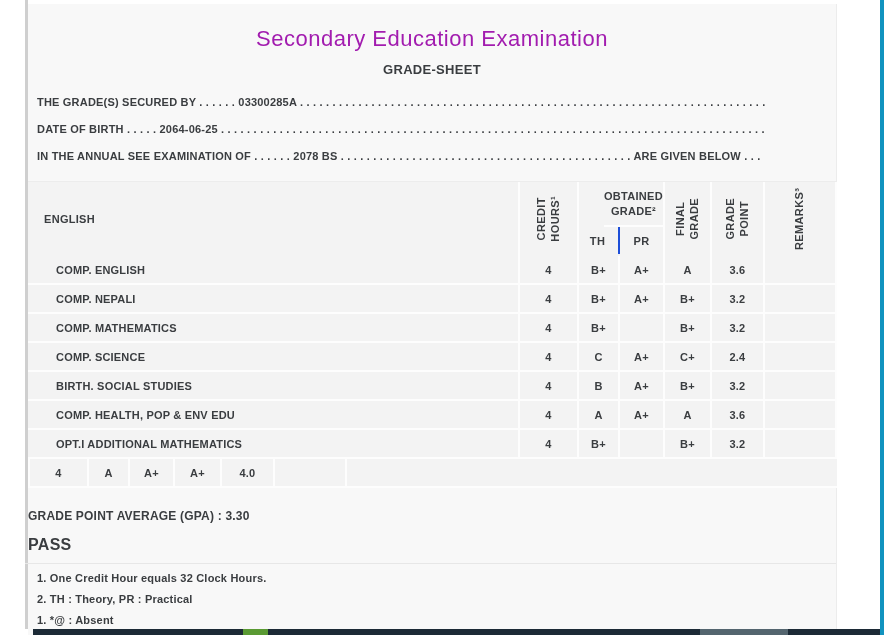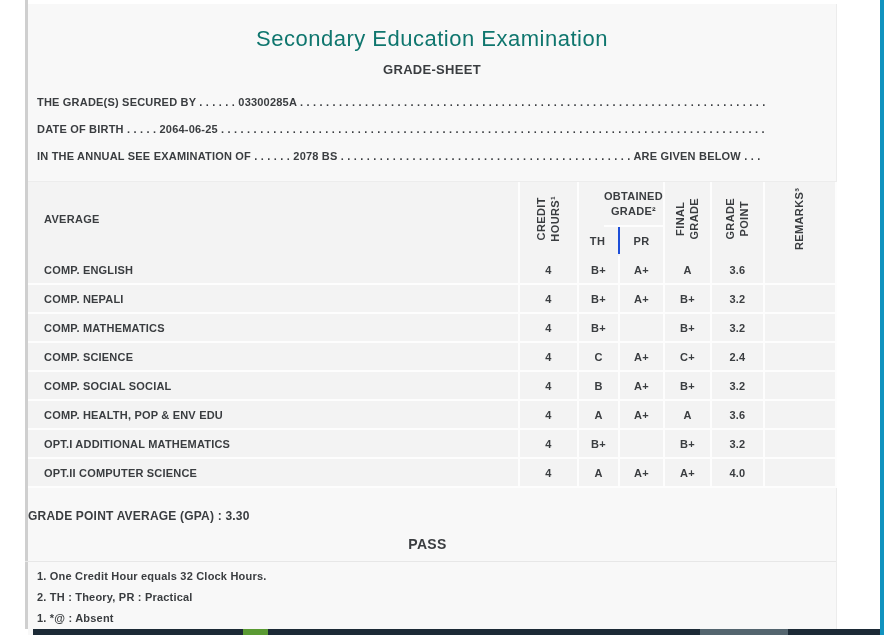--- a/index.html
+++ b/index.html
@@ -11,21 +11,21 @@
     color:#3a3d40;
   }
   .left-strip{ position:absolute; left:25px; top:0; width:3px; height:629px; background:#cfcfcf; }
   .right-teal{ position:absolute; right:0; top:0; width:4px; height:635px; background:#1193bf; z-index:6; }
   .panel{
     position:absolute; left:28px; top:4px; width:809px; height:631px;
     background:#f8f8f8; border-right:1px solid #ececec;
   }
   .doc-title{
     margin-top:22px; text-align:center; font-size:22px; font-weight:400;
-    color:#0f766e; letter-spacing:.5px;
+    color:#a21caf; letter-spacing:.5px;
   }
   .doc-subtitle{
     margin-top:10px; text-align:center; font-size:13px; font-weight:700; letter-spacing:.3px;
   }
   .info-lines{ margin-top:12px; }
   .info-line{
     height:27px; line-height:27px; padding-left:9px; width:740px;
     font-size:11px; font-weight:700; white-space:nowrap; overflow:hidden; letter-spacing:.2px;
   }
   
@@ -45,27 +45,27 @@
   .obt-th{ width:41px; }
   .obt-pr{ width:45px; border-left:2px solid #1d4ed8; }
   .h-final{ width:47px; }
   .h-gp{ width:53px; }
   .h-remarks{ width:74px; border-right:2px solid #fdfdfd; }
   .rot{ transform:rotate(-90deg); white-space:pre-line; text-align:center;
         font-size:11px; font-weight:700; line-height:1.25; letter-spacing:.4px; }
   .trow{ display:flex; height:29px; border-bottom:2px solid #fdfdfd; }
   .cell{ display:flex; align-items:center; justify-content:center;
          font-size:11px; font-weight:700; border-left:2px solid #fdfdfd; letter-spacing:.2px; }
-  .c-subject{ flex:1; justify-content:flex-start; padding-left:16px; border-left:none; }
+  .c-subject{ flex:1; justify-content:flex-start; padding-left:28px; border-left:none; }
   .c-credit{ width:59px; } .c-th{ width:41px; } .c-pr{ width:45px; }
   .c-final{ width:47px; } .c-gp{ width:53px; }
   .c-remarks{ width:74px; border-right:2px solid #fdfdfd; }
   
   .gpa-line{ margin-top:21px; text-align:left; padding-right:9px; font-size:12px; font-weight:700; letter-spacing:.2px; }
-  .pass-line{ margin-top:13px; text-align:center; padding-right:9px; font-size:14px; font-weight:700; letter-spacing:.3px; }
+  .pass-line{ margin-top:13px; text-align:left; padding-right:9px; font-size:16px; font-weight:700; letter-spacing:.3px; }
   .divider{ margin-top:9px; border-top:1px solid #e7e7e7; margin-left:-3px; }
   .footnotes{ margin-top:4px; padding-left:9px; }
   .footnote{ line-height:21px; font-size:11px; font-weight:700; letter-spacing:.2px; }
   
   .bottom-bar{ position:absolute; left:33px; top:629px; width:851px; height:6px;
                background:#1c2a36; z-index:5; }
   .bar-green{ position:absolute; left:210px; top:0; width:25px; height:6px; background:#5a9a33; }
   .bar-slate{ position:absolute; left:667px; top:0; width:88px; height:6px; background:#54656f; }
 </style>
 </head>
@@ -81,21 +81,21 @@
     <div class="doc-subtitle">GRADE-SHEET</div>
 
     <div class="info-lines">
       <div class="info-line">THE GRADE(S) SECURED BY . . . . . . 03300285A . . . . . . . . . . . . . . . . . . . . . . . . . . . . . . . . . . . . . . . . . . . . . . . . . . . . . . . . . . . . . . . . . . . . . . . . . . . . . . . . . . . . . .</div>
       <div class="info-line">DATE OF BIRTH . . . . . 2064-06-25 . . . . . . . . . . . . . . . . . . . . . . . . . . . . . . . . . . . . . . . . . . . . . . . . . . . . . . . . . . . . . . . . . . . . . . . . . . . . . . . . . . . . . . . . . . . .</div>
       <div class="info-line">IN THE ANNUAL SEE EXAMINATION OF . . . . . . 2078 BS . . . . . . . . . . . . . . . . . . . . . . . . . . . . . . . . . . . . . . . . . . . . . ARE GIVEN BELOW . . .</div>
     </div>
 
     <div class="grade-table">
       <div class="thead">
-        <div class="hcell h-subjects">AVERAGE</div>
+        <div class="hcell h-subjects">ENGLISH</div>
         <div class="hcell h-credit">
           <div class="rot">CREDIT
 HOURS¹</div>
         </div>
         <div class="hcell h-obt">
           <div class="obt-top">OBTAINED
 GRADE²</div>
           <div class="obt-bottom">
             <div class="obt-th">TH</div>
             <div class="obt-pr">PR</div>
@@ -144,21 +144,21 @@
       <div class="trow">
         <div class="cell c-subject">COMP. SCIENCE</div>
         <div class="cell c-credit">4</div>
         <div class="cell c-th">C</div>
         <div class="cell c-pr">A+</div>
         <div class="cell c-final">C+</div>
         <div class="cell c-gp">2.4</div>
         <div class="cell c-remarks"></div>
       </div>
       <div class="trow">
-        <div class="cell c-subject">COMP. SOCIAL SOCIAL</div>
+        <div class="cell c-subject">BIRTH. SOCIAL STUDIES</div>
         <div class="cell c-credit">4</div>
         <div class="cell c-th">B</div>
         <div class="cell c-pr">A+</div>
         <div class="cell c-final">B+</div>
         <div class="cell c-gp">3.2</div>
         <div class="cell c-remarks"></div>
       </div>
       <div class="trow">
         <div class="cell c-subject">COMP. HEALTH, POP &amp; ENV EDU</div>
         <div class="cell c-credit">4</div>
@@ -171,21 +171,20 @@
       <div class="trow">
         <div class="cell c-subject">OPT.I ADDITIONAL MATHEMATICS</div>
         <div class="cell c-credit">4</div>
         <div class="cell c-th">B+</div>
         <div class="cell c-pr"></div>
         <div class="cell c-final">B+</div>
         <div class="cell c-gp">3.2</div>
         <div class="cell c-remarks"></div>
       </div>
       <div class="trow">
-        <div class="cell c-subject">OPT.II COMPUTER SCIENCE</div>
         <div class="cell c-credit">4</div>
         <div class="cell c-th">A</div>
         <div class="cell c-pr">A+</div>
         <div class="cell c-final">A+</div>
         <div class="cell c-gp">4.0</div>
         <div class="cell c-remarks"></div>
       </div>
     </div>
 
     <div class="gpa-line">GRADE POINT AVERAGE (GPA) : 3.30</div>

